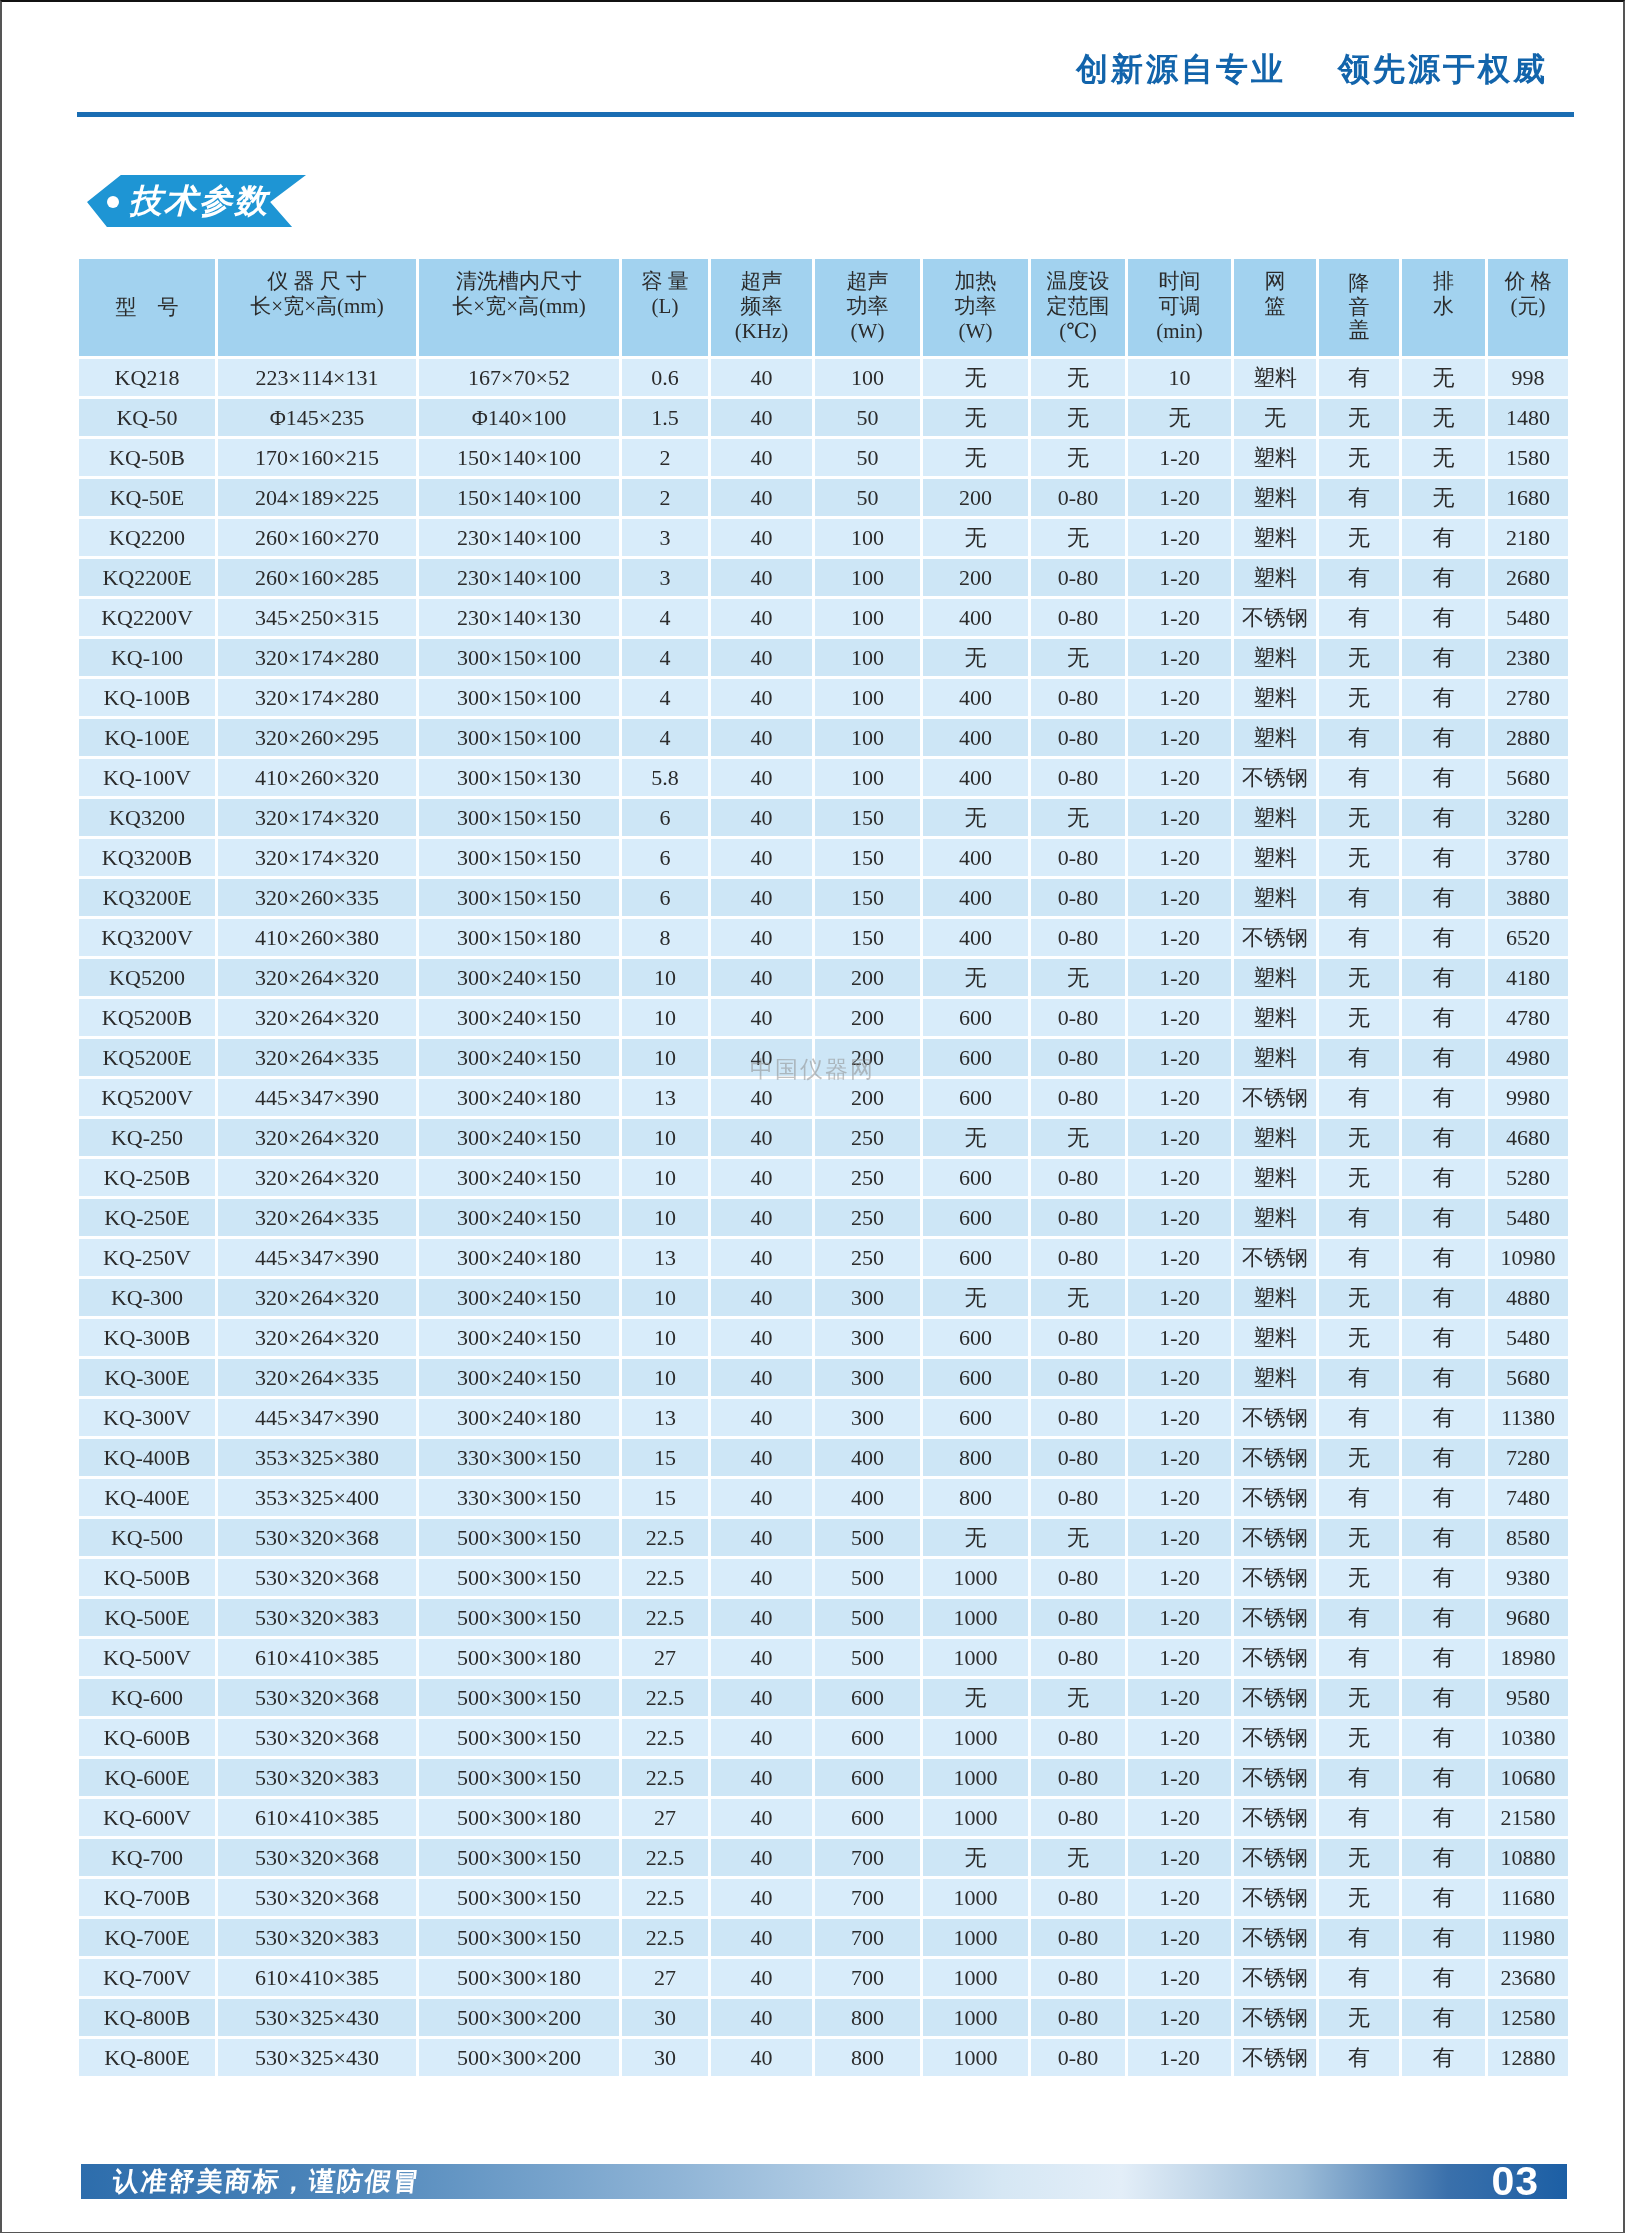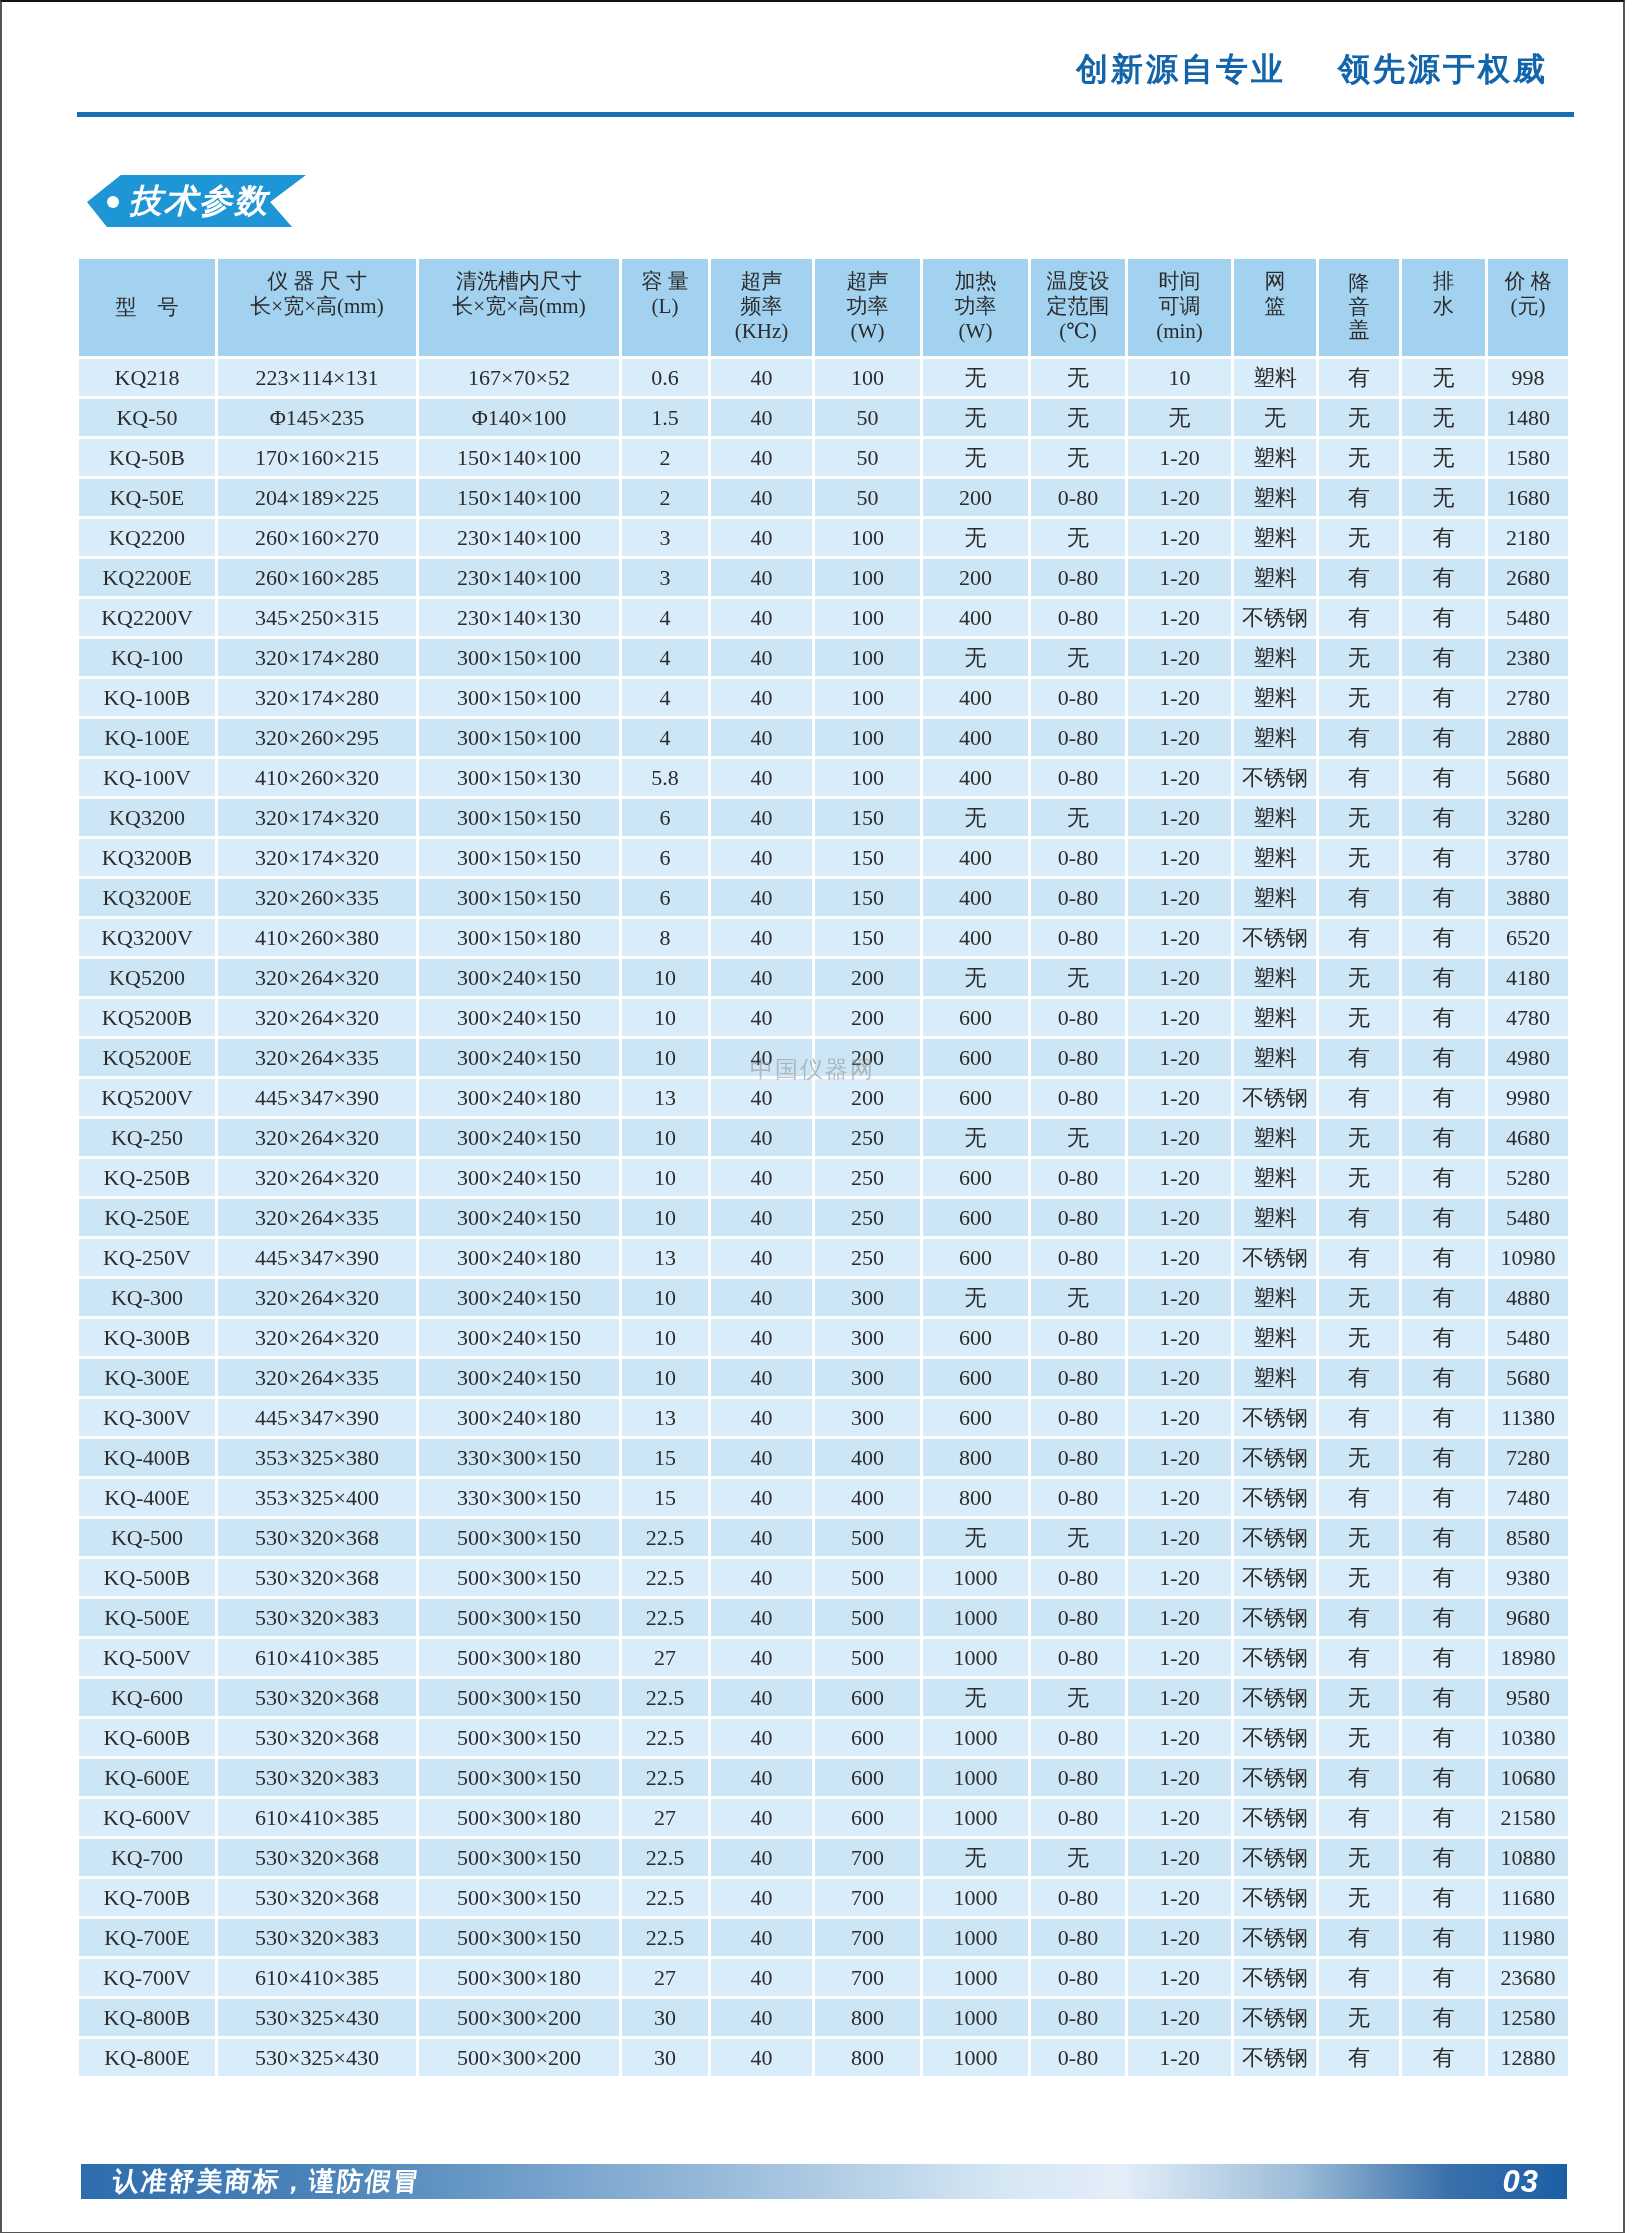--- a/index.html
+++ b/index.html
@@ -96,21 +96,21 @@
     display:flex;align-items:center;justify-content:space-between;
     box-sizing:border-box;padding:0 28px 0 32px;
   }
   .footer-slogan{
     color:#fff;font-family:"Liberation Sans","DejaVu Sans",sans-serif;
     font-weight:bold;font-size:26px;letter-spacing:2px;
     transform:skewX(-6deg);white-space:nowrap;
   }
   .page-number{
     color:#fff;font-family:"Liberation Sans","DejaVu Sans",sans-serif;
-    font-weight:bold;font-style:italic;font-size:31px;letter-spacing:1px;
+    font-weight:bold;font-size:41px;letter-spacing:1px;
   }
 </style>
 </head>
 <body>
 
 <div class="page">
 
   <div class="slogan">
     <span class="part1">创新源自专业</span><span class="part2">领先源于权威</span>
   </div>

